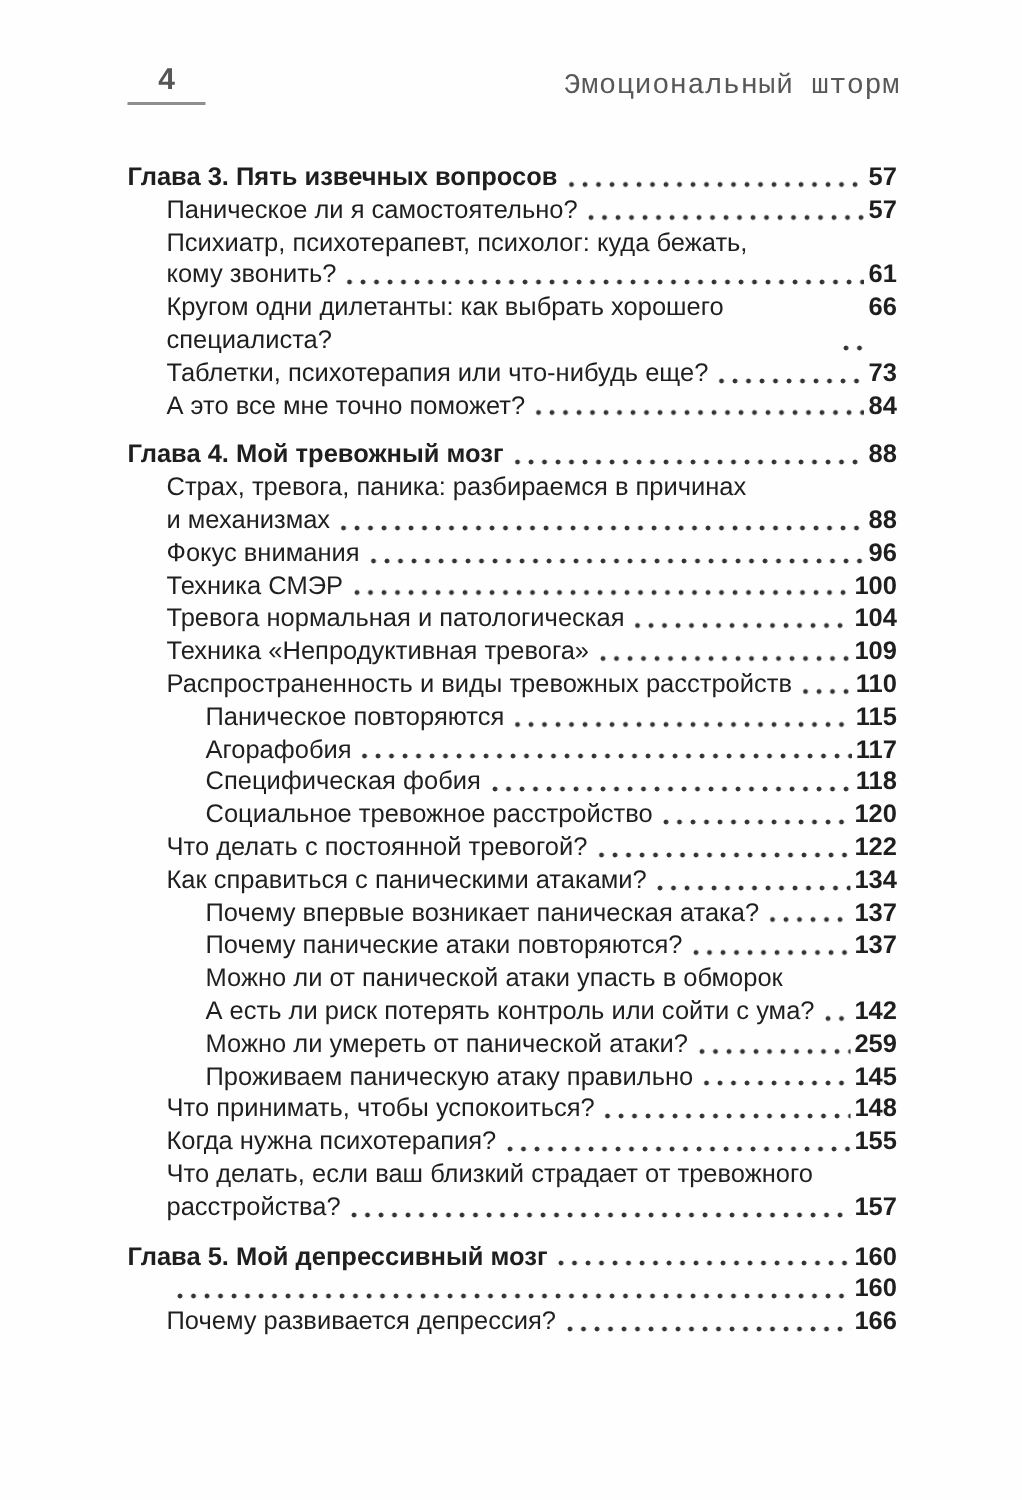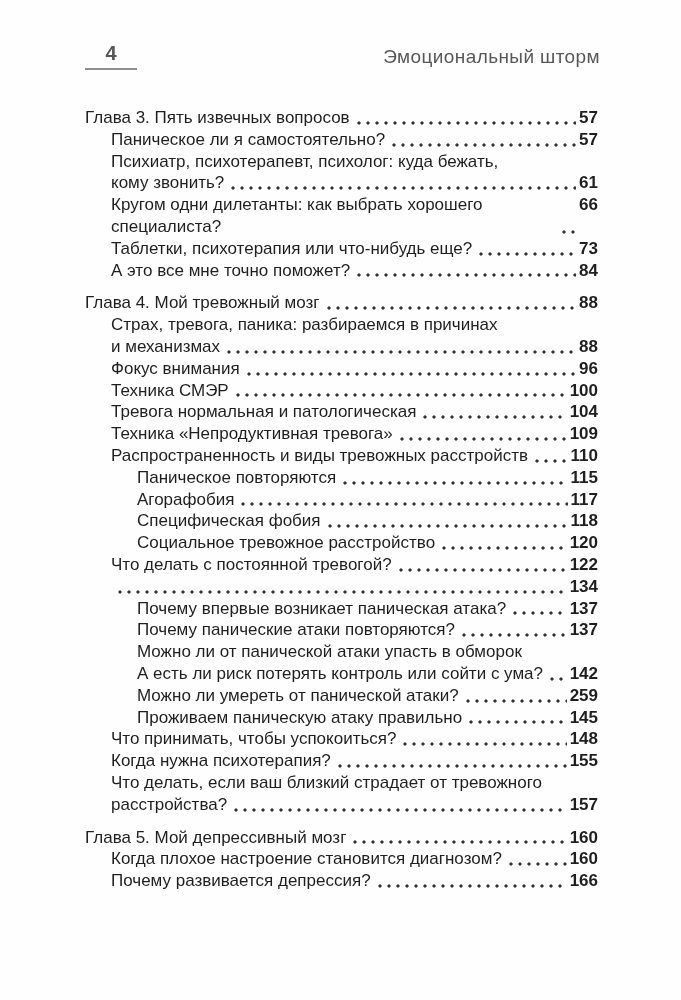--- a/index.html
+++ b/index.html
@@ -36,38 +36,39 @@
   .pagenum {
     font-size: 20px;
     font-weight: 700;
     color: #565656;
   }
   .running-title {
     font-size: 19px;
     color: #585858;
     letter-spacing: 0.4px;
     padding-bottom: 2px;
+    font-family: Liberation Mono, monospace;
   }
   
   .toc {
     position: absolute;
     top: 107px;
     left: 85px;
     width: 513px;
   }
   .entry {
     font-size: 17px;
     line-height: 21.8px;
     color: #1f1f1f;
   }
   .entry.lvl1 { padding-left: 26px; }
   .entry.lvl2 { padding-left: 52px; }
   .entry.chapter { margin-top: 11px; }
   .toc .entry.chapter:first-child { margin-top: 0; }
-  .entry.chapter .txt { font-weight: 400; }
+  .entry.chapter .txt { font-weight: 700; }
   .line {
     display: flex;
     align-items: baseline;
   }
   .txt { white-space: pre-wrap; }
   .leader {
     flex: 1 1 auto;
     min-width: 14px;
     align-self: flex-end;
     height: 4px;
@@ -222,20 +223,21 @@
       </div>
       <div class="entry lvl1">
         <div class="line">
           <span class="txt">Что делать с постоянной тревогой?</span>
           <span class="leader"></span>
           <span class="pg">122</span>
         </div>
       </div>
       <div class="entry lvl1">
         <div class="line">
+          <span class="txt">Как справиться с паническими атаками?</span>
           <span class="leader"></span>
           <span class="pg">134</span>
         </div>
       </div>
       <div class="entry lvl2">
         <div class="line">
           <span class="txt">Почему впервые возникает паническая атака?</span>
           <span class="leader"></span>
           <span class="pg">137</span>
         </div>
@@ -299,21 +301,20 @@
       </div>
       <div class="entry chapter">
         <div class="line">
           <span class="txt">Глава 5. Мой депрессивный мозг</span>
           <span class="leader"></span>
           <span class="pg">160</span>
         </div>
       </div>
       <div class="entry lvl1">
         <div class="line">
-          <span class="txt">Когда плохое настроение становится диагнозом?</span>
           <span class="leader"></span>
           <span class="pg">160</span>
         </div>
       </div>
       <div class="entry lvl1">
         <div class="line">
           <span class="txt">Почему развивается депрессия?</span>
           <span class="leader"></span>
           <span class="pg">166</span>
         </div>

